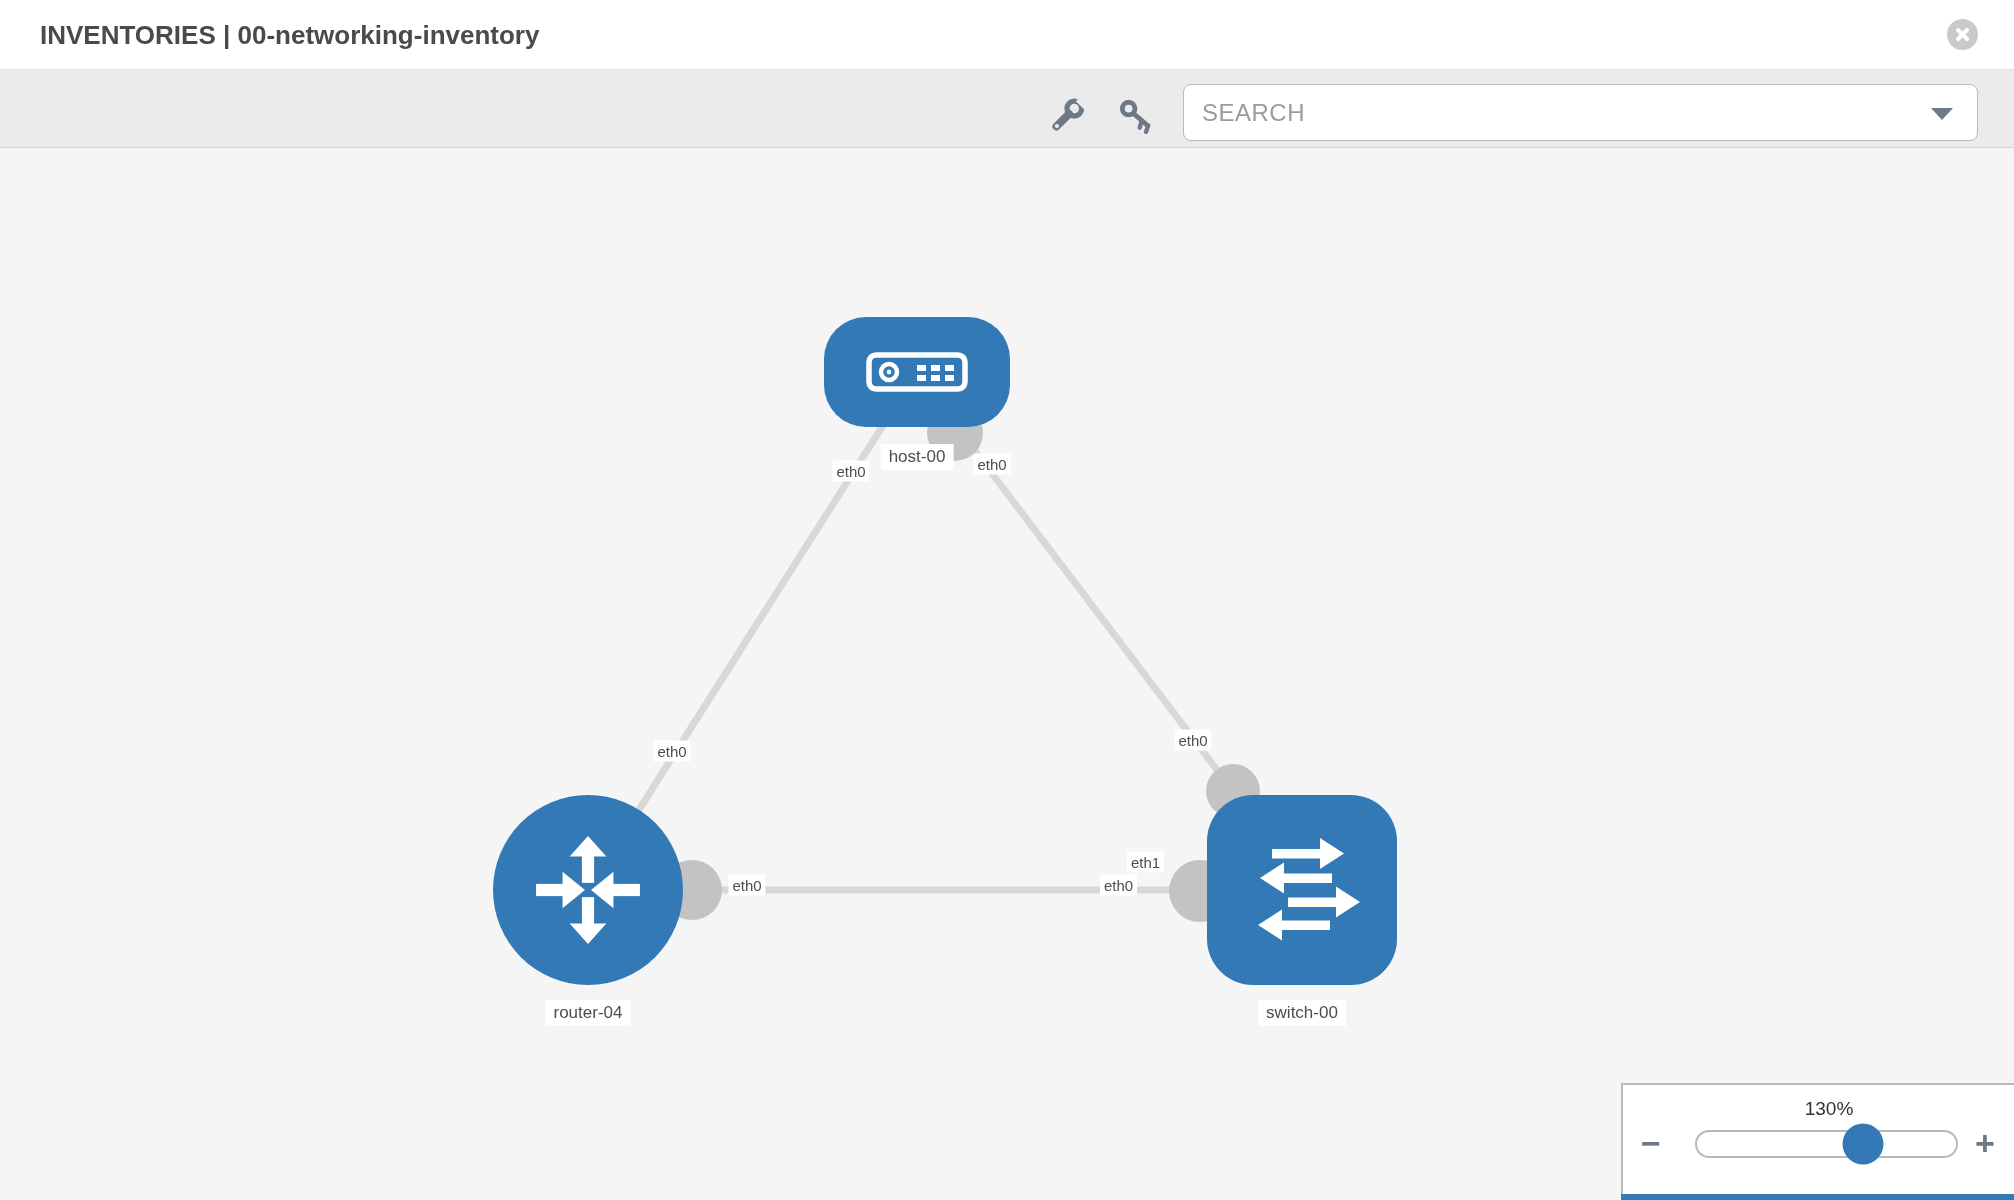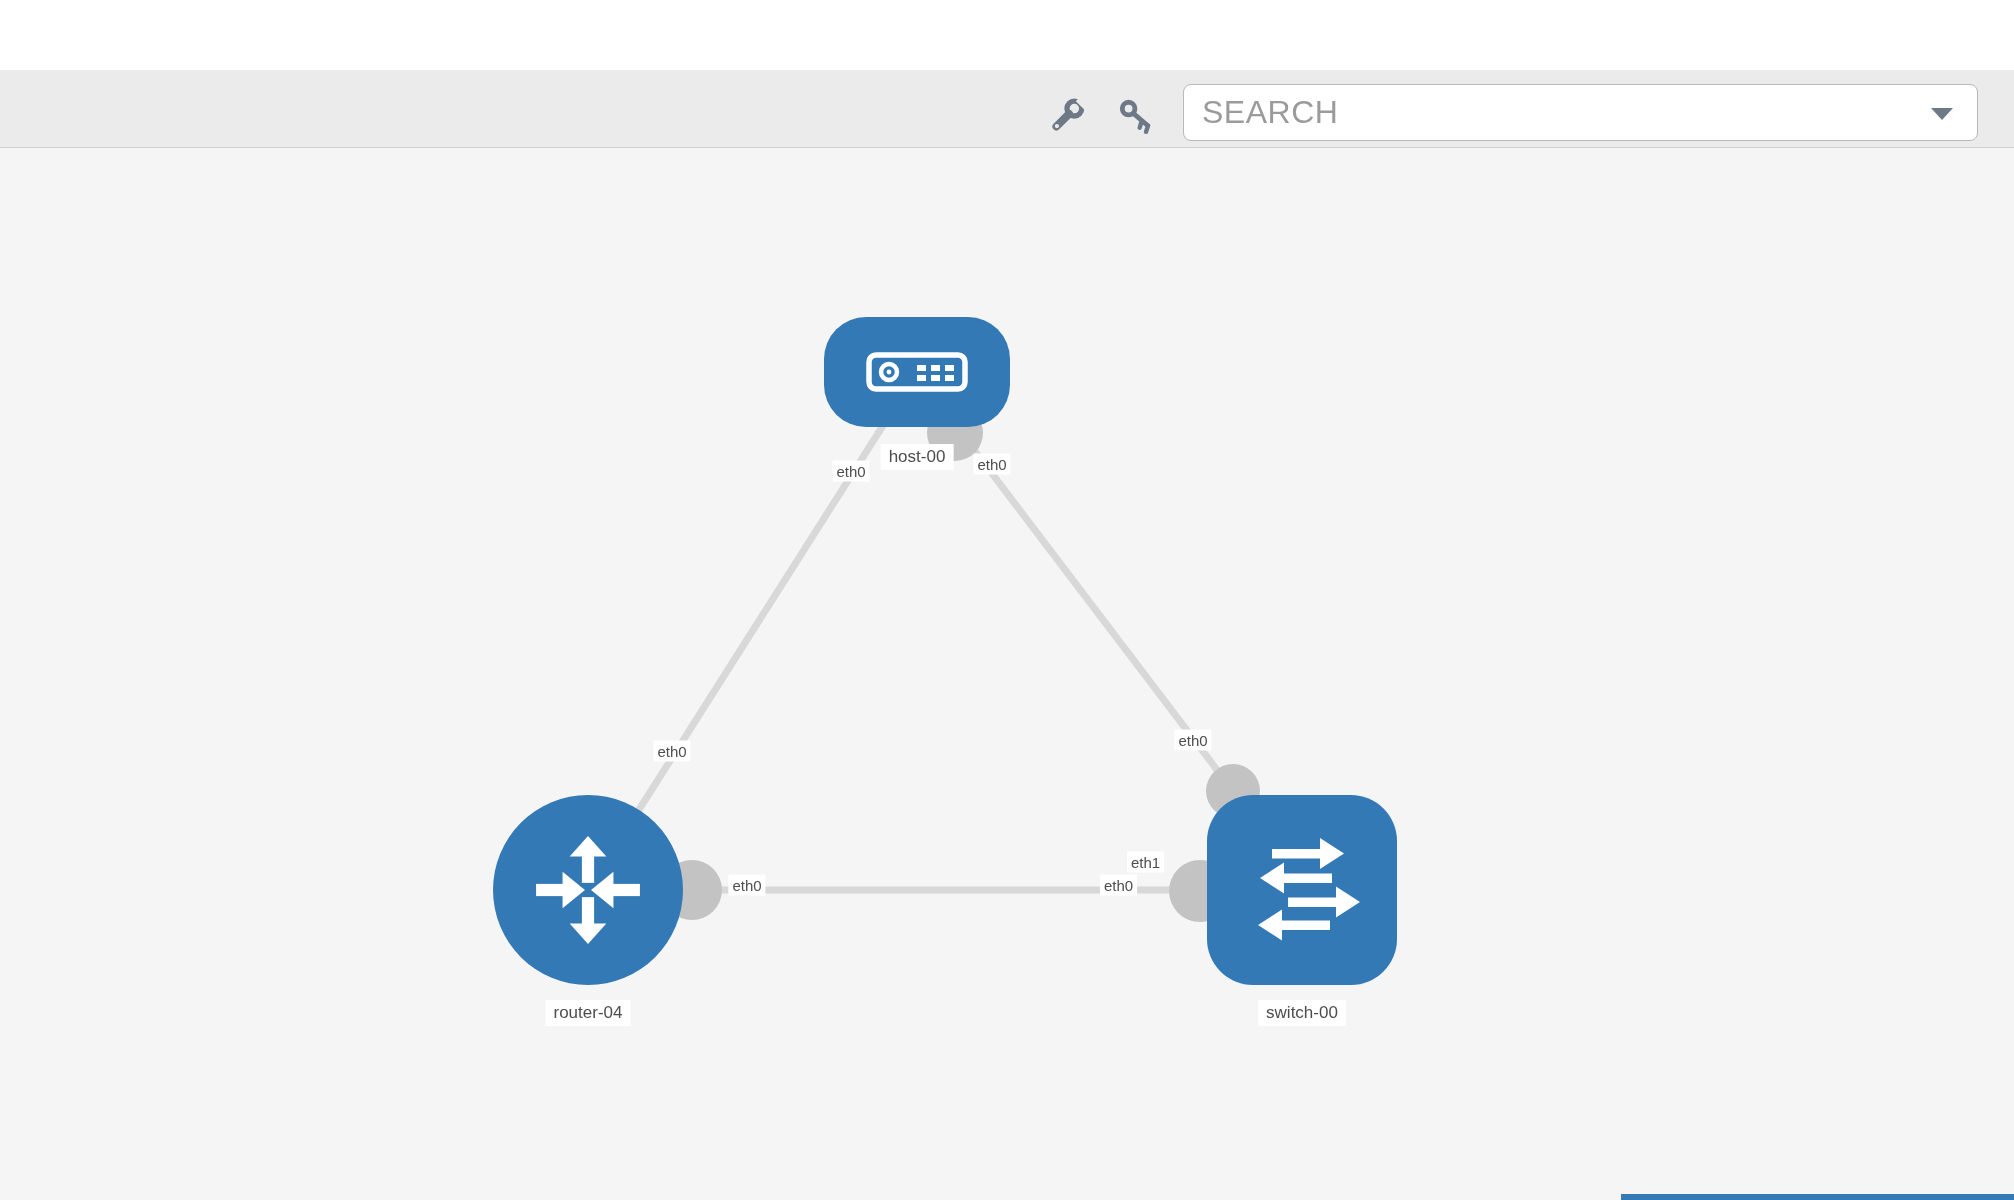--- a/index.html
+++ b/index.html
@@ -23,21 +23,21 @@
     border: 1px solid #b9b9b9; border-radius: 8px; }
   .actions-box { left: 40px; width: 795px; }
   .search-box { left: 1183px; width: 795px; }
   .select-label { position: absolute; left: 18px; top: 50%; transform: translateY(-50%);
     font-size: 23px; color: #8c8c8c; letter-spacing: 0.5px; }
   .caret { position: absolute; right: 24px; top: 50%; margin-top: -5px; width: 0; height: 0;
     border-left: 11px solid transparent; border-right: 11px solid transparent;
     border-top: 12px solid #6e7987; }
   .search-input { position: absolute; left: 0; top: 0; width: 100%; height: 100%;
     border: none; outline: none; background: transparent; border-radius: 8px;
-    padding-left: 18px; padding-right: 60px; font-size: 32px; color: #555;
+    padding-left: 18px; padding-right: 60px; font-size: 24px; color: #555;
     font-family: "Liberation Sans", sans-serif; letter-spacing: 0.5px; }
   .search-input::placeholder { color: #9b9b9b; opacity: 1; }
   .tool-icon-btn { position: absolute; top: 94px; width: 44px; height: 44px;
     display: flex; align-items: center; justify-content: center; cursor: pointer; }
   .wrench-btn { left: 1046px; top: 24px; }
   .key-btn { left: 1114px; top: 24px; }
 
   
   .canvas { position: absolute; left: 0; top: 148px; width: 2014px; height: 1052px;
     background: #f5f5f5; }
@@ -70,20 +70,29 @@
   .zoom-thumb { position: absolute; left: 64%; top: 50%; transform: translate(-50%, -50%);
     width: 41px; height: 41px; border-radius: 50%; background: #3379b5; cursor: grab; }
   .key-bar { position: absolute; left: 1621px; top: 1194px; width: 393px; height: 6px;
     background: #337ab7; z-index: 6; }
 </style>
 </head>
 <body>
 
 <div id="app">
 
+  <div class="header">
+    <div class="page-title">INVENTORIES | 00-networking-inventory</div>
+    <div class="close-btn">
+      <svg width="15" height="15" viewBox="0 0 15 15">
+        <line x1="3" y1="3" x2="12" y2="12" stroke="#fff" stroke-width="4" stroke-linecap="round"></line>
+        <line x1="12" y1="3" x2="3" y2="12" stroke="#fff" stroke-width="4" stroke-linecap="round"></line>
+      </svg>
+    </div>
+  </div>
 
   <div class="toolbar">
 
     <div class="tool-icon-btn wrench-btn">
       <svg width="38" height="38" viewBox="0 0 36 36">
         <circle cx="24" cy="11" r="7" fill="none" stroke="#6e7987" stroke-width="5"></circle>
         <rect x="20" y="-6" width="16" height="11" fill="#ebebeb" transform="rotate(45 24 11)"></rect>
         <line x1="19" y1="16" x2="7" y2="28" stroke="#6e7987" stroke-width="7.5" stroke-linecap="round"></line>
         <circle cx="7.5" cy="27.5" r="2" fill="#ebebeb"></circle>
       </svg>
@@ -168,15 +177,23 @@
 
     <div class="graph-label if-label" style="left:851px; top:323px;">eth0</div>
     <div class="graph-label if-label" style="left:992px; top:316px;">eth0</div>
     <div class="graph-label if-label" style="left:672px; top:603px;">eth0</div>
     <div class="graph-label if-label" style="left:1193px; top:592px;">eth0</div>
     <div class="graph-label if-label" style="left:747px; top:737px;">eth0</div>
     <div class="if-label-abs if-back" style="left:1100px; top:737px;">eth0</div>
     <div class="if-label-abs if-front" style="left:1127px; top:714px;">eth1</div>
   </div>
 
+  <div class="zoom-panel">
+    <div class="zoom-level">130%</div>
+    <div class="zoom-minus">−</div>
+    <div class="zoom-track">
+      <div class="zoom-thumb"></div>
+    </div>
+    <div class="zoom-plus">+</div>
+  </div>
   <div class="key-bar"></div>
 
 </div>
 
 </body></html>

